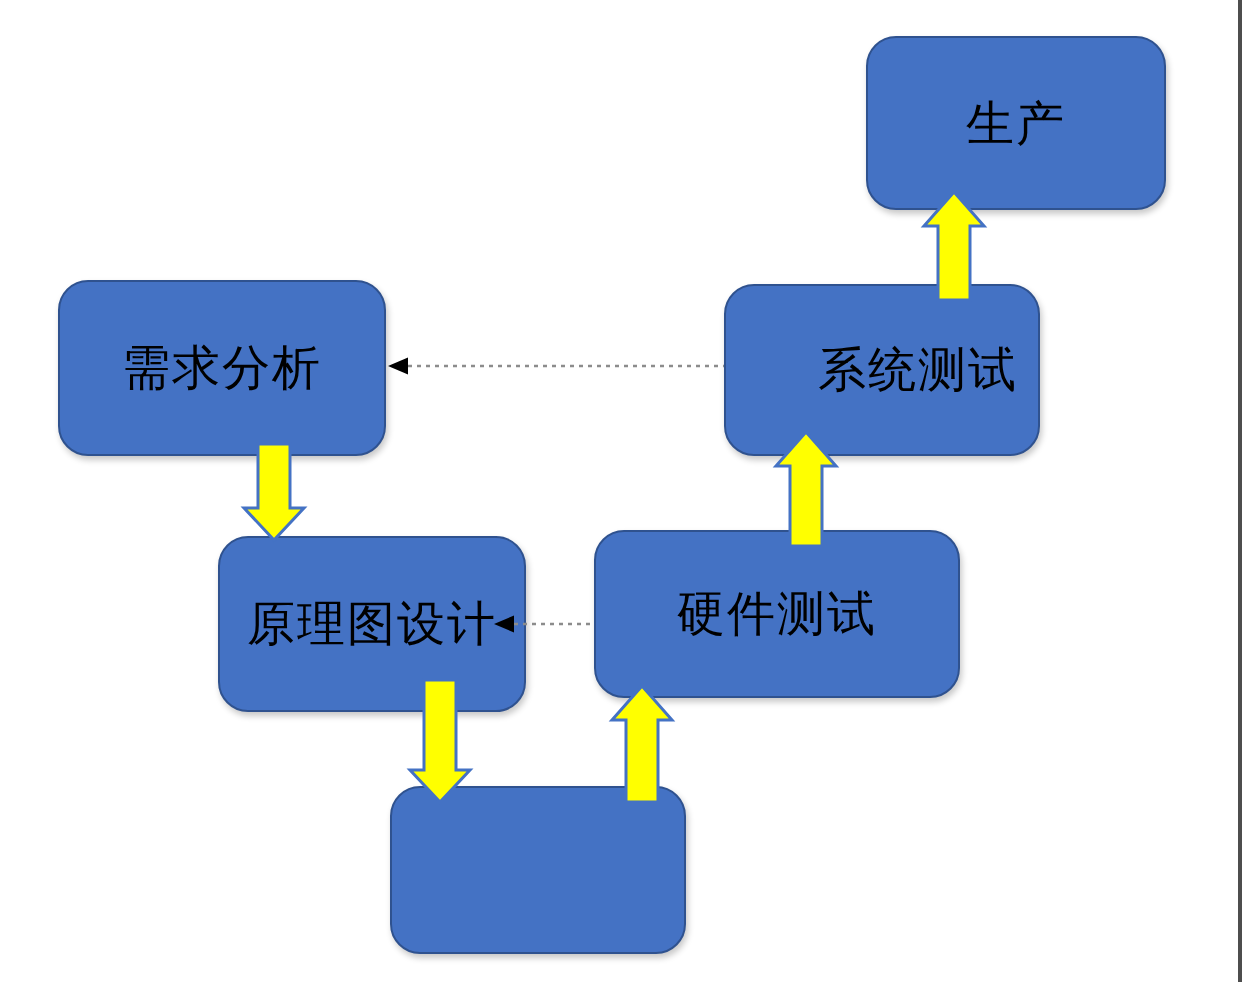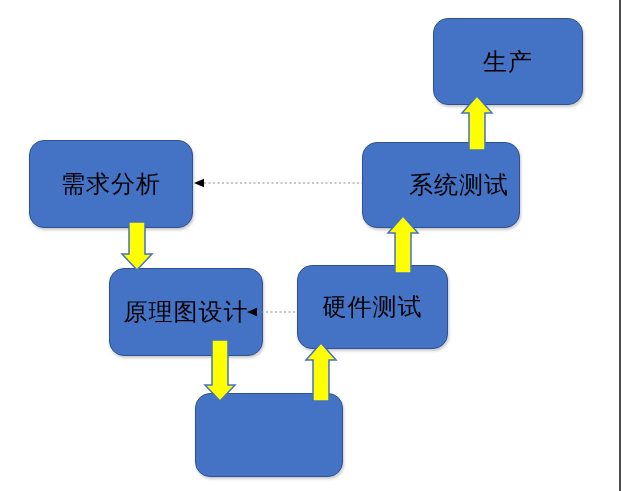--- a/index.html
+++ b/index.html
@@ -27,21 +27,21 @@
     color: #000000;
     font-size: 24px;
     letter-spacing: 1px;
     box-shadow: 1px 2px 3px rgba(0,0,0,0.22);
     z-index: 1;
   }
   .node-requirements  { left: 29px;  top: 140px; width: 164px; height: 88px; }
   .node-production    { left: 433px; top: 18px;  width: 150px; height: 87px; }
   .node-system-test   { left: 362px; top: 142px; width: 158px; height: 86px; padding-left: 36px; }
   .node-schematic     { left: 93px;  top: 268px; width: 154px; height: 88px; margin-left: 16px; }
-  .node-hardware-test { left: 297px; top: 265px; width: 151px; height: 84px; }
+  .node-hardware-test { left: 297px; top: 265px; width: 183px; height: 84px; }
   .node-layout {
     left: 195px; top: 393px; width: 148px; height: 84px;
     flex-direction: column;
     align-items: flex-start;
     justify-content: center;
     padding-left: 30px;
     font-size: 22px;
     line-height: 1.27;
     letter-spacing: 0.5px;
   }

